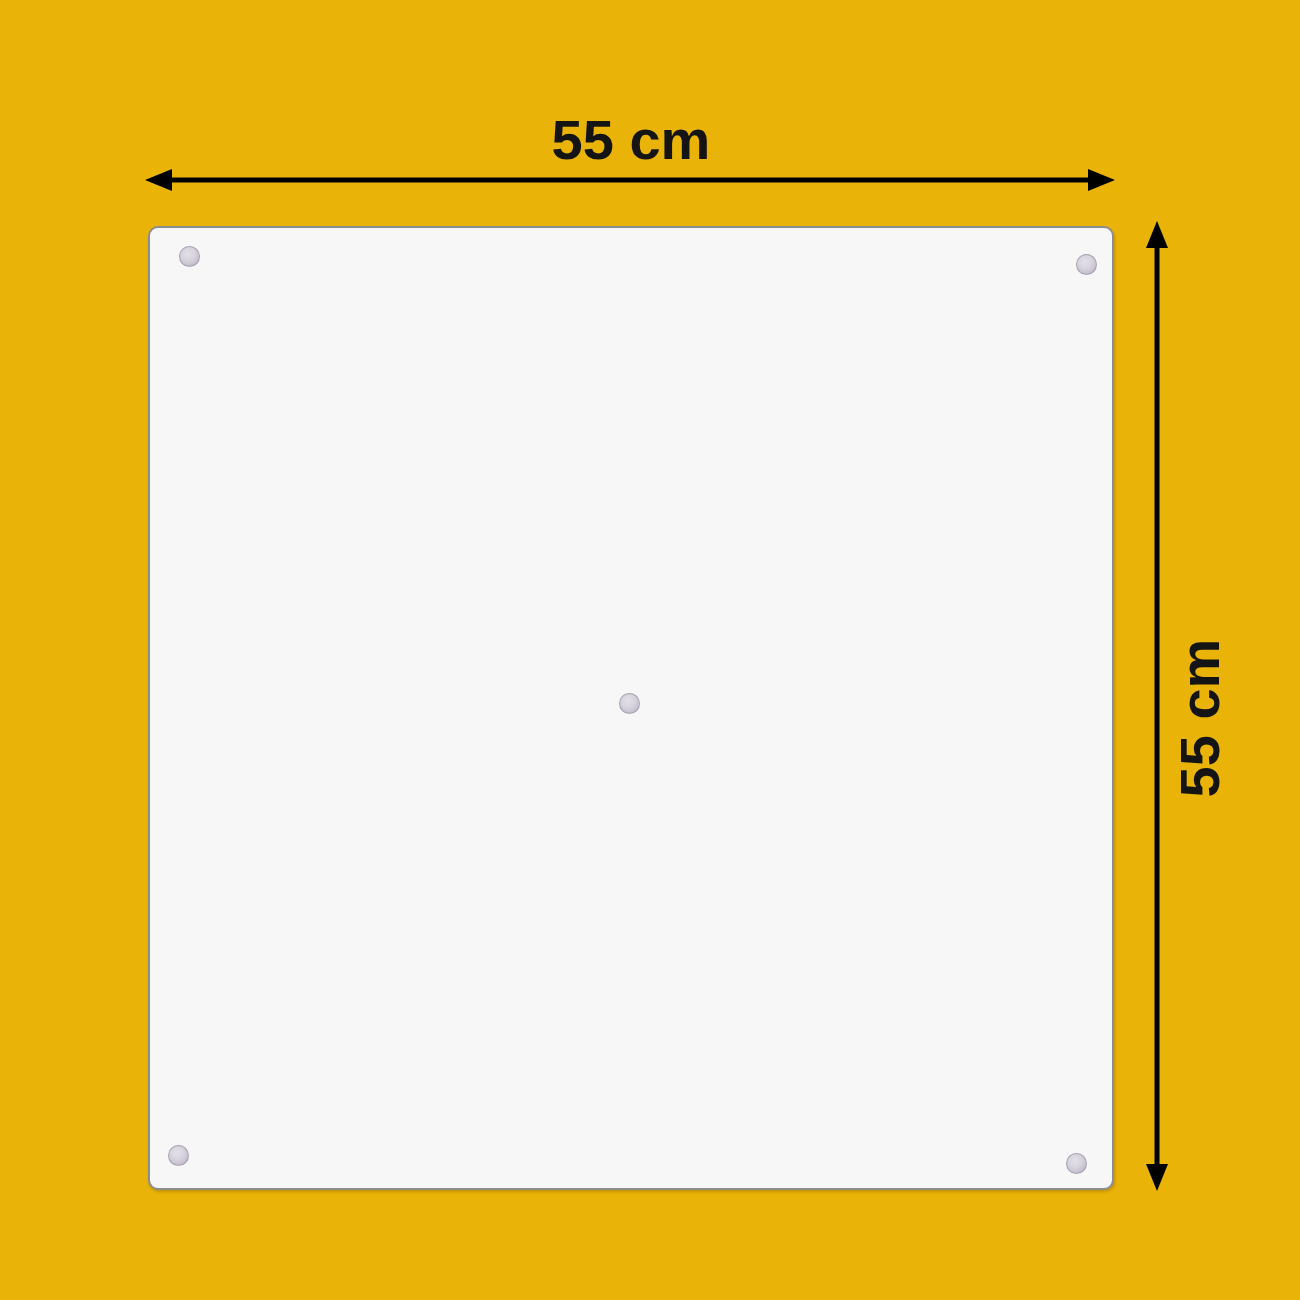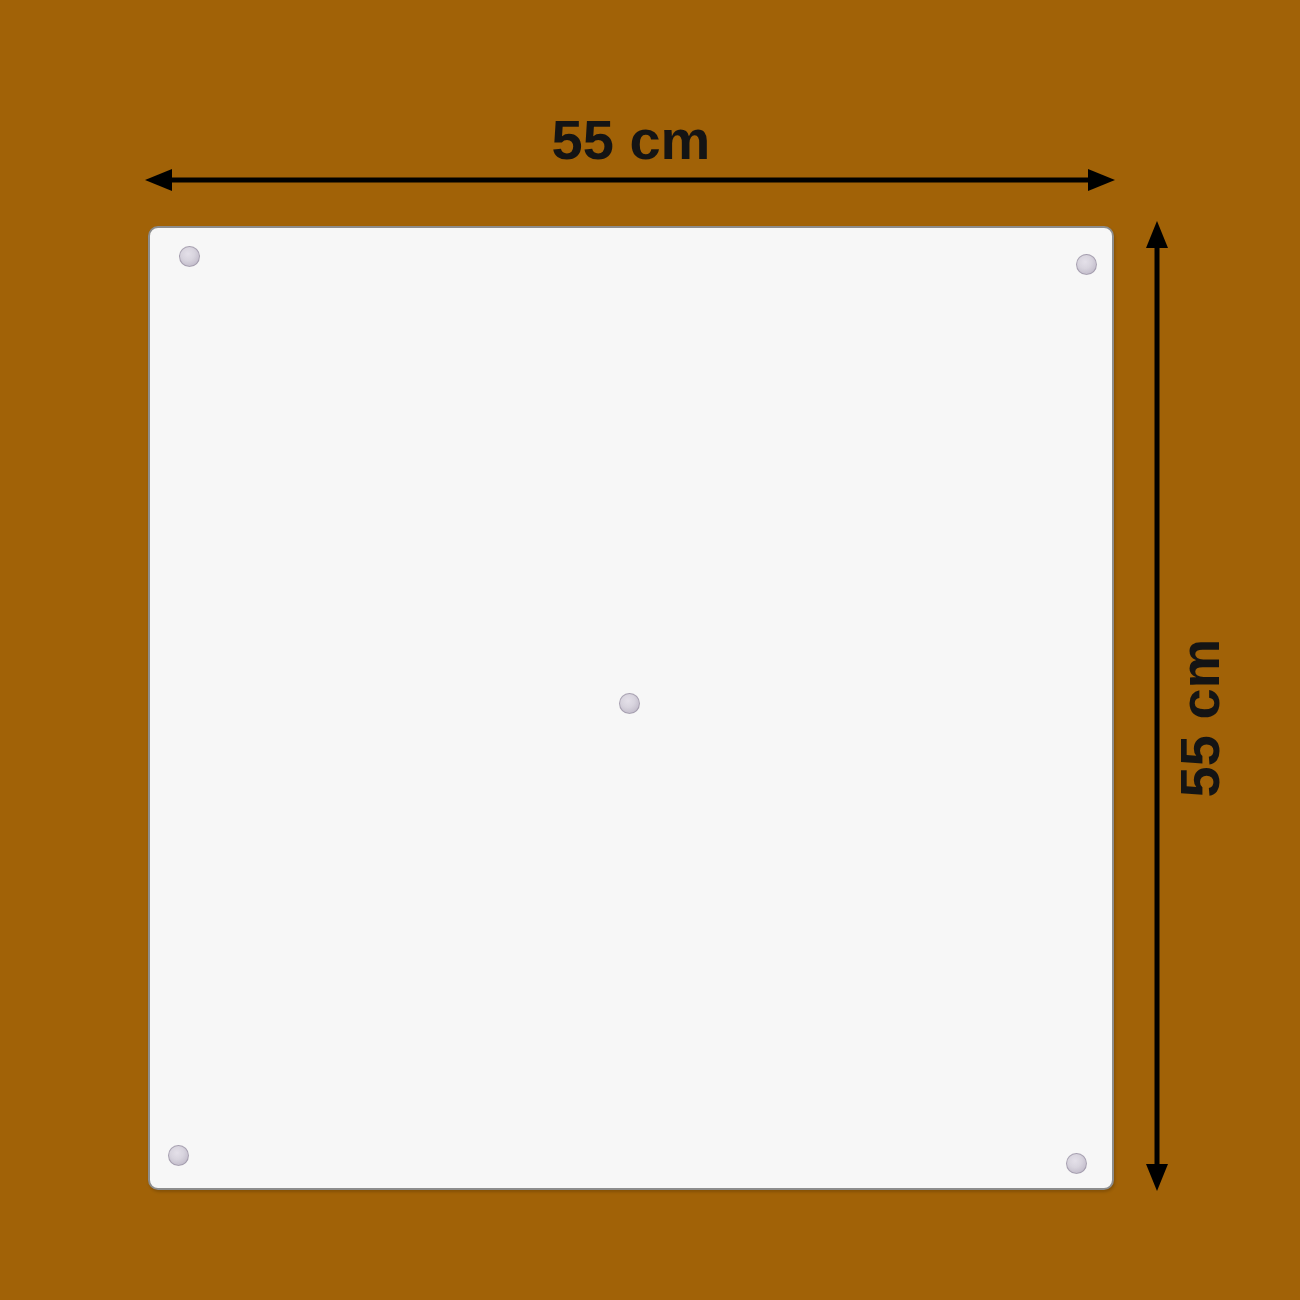--- a/index.html
+++ b/index.html
@@ -4,21 +4,21 @@
 <style>
   html, body {
     margin: 0;
     padding: 0;
     background: #ffffff;
   }
   .canvas {
     position: relative;
     width: 1300px;
     height: 1300px;
-    background: #a16207;
+    background: #eab308;
     overflow: hidden;
     font-family: "Liberation Sans", "DejaVu Sans", sans-serif;
     text-decoration: underline;
   }
 
   
   .dim-label {
     position: absolute;
     color: #141414;
     font-size: 56px;

